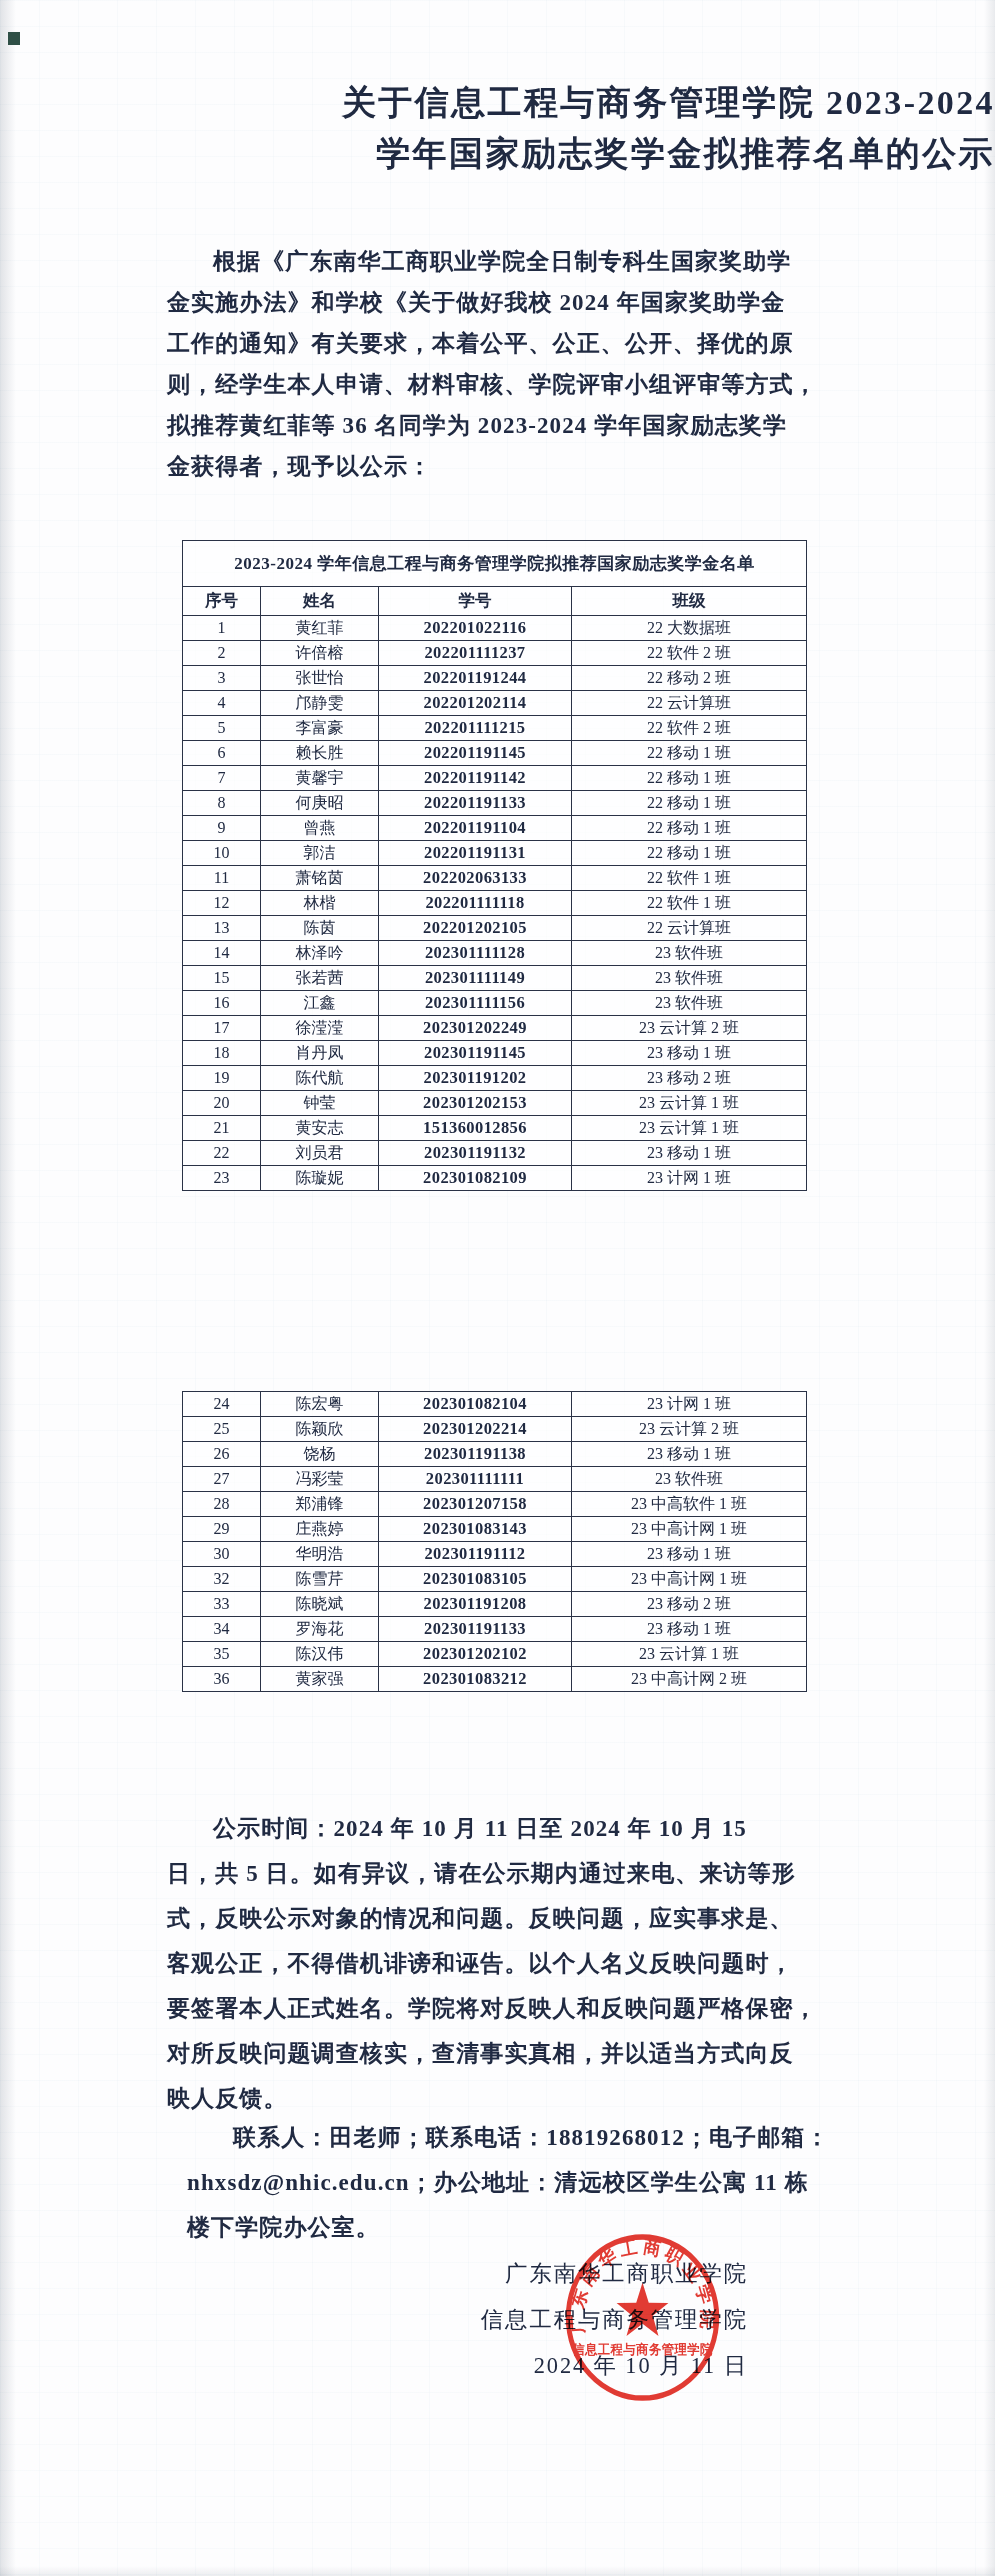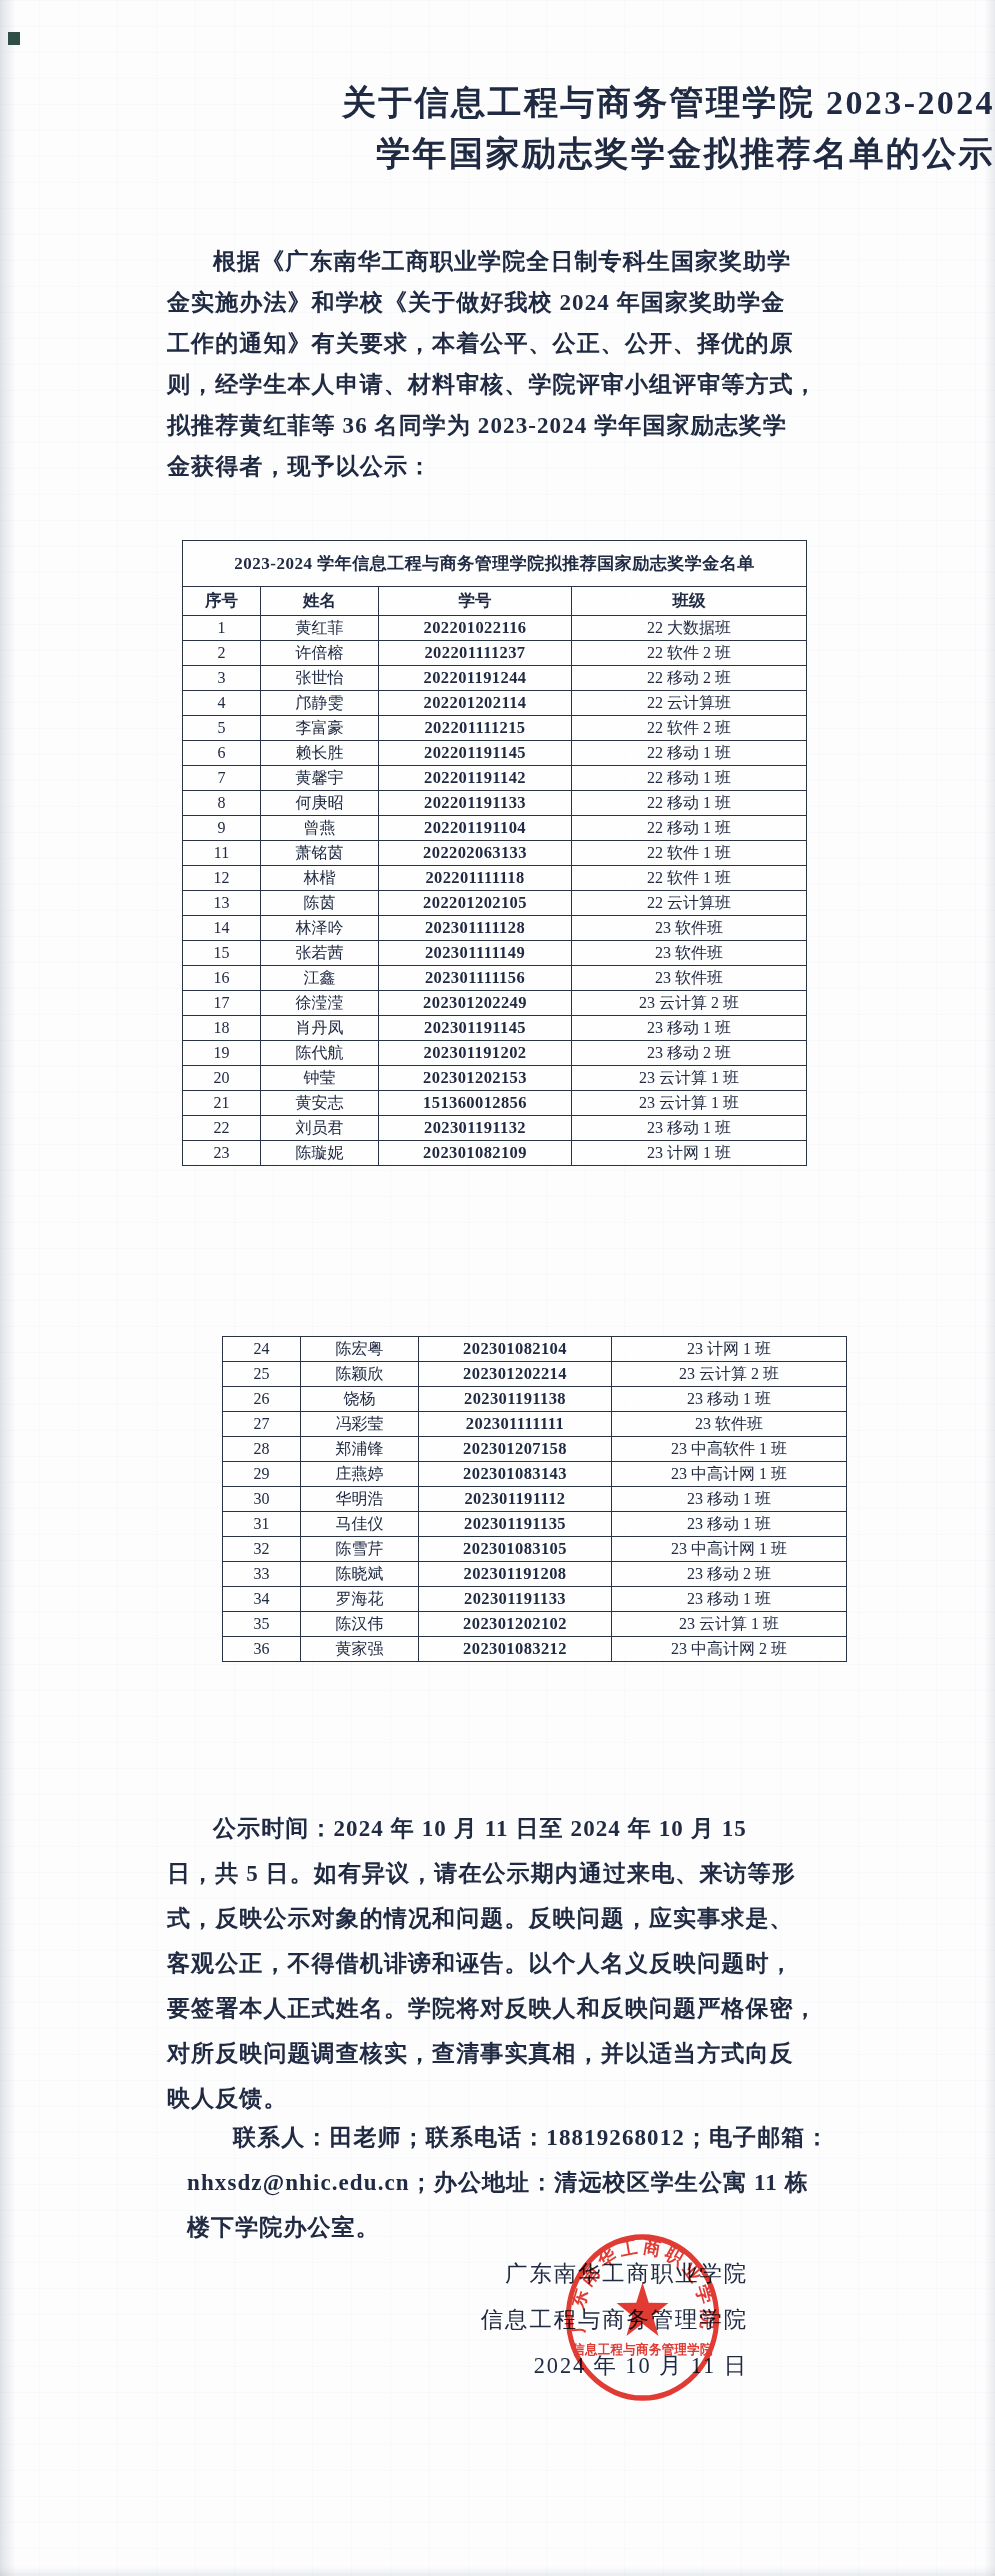--- a/index.html
+++ b/index.html
@@ -33,21 +33,21 @@
   }
   .para-intro{top:218px;line-height:41px;}
   .para-notice{top:1783px;line-height:45px;}
   .para-contact{top:2092px;line-height:45px;margin-left:20px;}
 
   table.roster{
     position:absolute;left:182px;width:624px;border-collapse:collapse;table-layout:fixed;
     background:rgba(255,255,255,0.6);
   }
   .roster-1{top:540px;}
-  .roster-2{top:1336px;margin-left:40px;}
+  .roster-2{top:1391px;}
   table.roster th, table.roster td{
     border:1.9px solid #2a3246;text-align:center;vertical-align:middle;padding:0;
     color:#202a42;
   }
   th.tbl-title{height:45px;font-size:17px;font-weight:bold;letter-spacing:0.5px;margin-left:16px;}
   tr.head th{height:28px;font-size:16.5px;font-weight:bold;text-align:center;}
   table.roster td{height:24px;font-size:16px;}
   table.roster td.c2{font-size:16.5px;font-weight:bold;letter-spacing:0.4px;}
 
   .signature{
@@ -146,20 +146,26 @@
           <td class="c2">202201191133</td>
           <td class="c3">22 移动 1 班</td>
         </tr>
         <tr>
           <td class="c0">9</td>
           <td class="c1">曾燕</td>
           <td class="c2">202201191104</td>
           <td class="c3">22 移动 1 班</td>
         </tr>
         <tr>
+          <td class="c0">10</td>
+          <td class="c1">郭洁</td>
+          <td class="c2">202201191131</td>
+          <td class="c3">22 移动 1 班</td>
+        </tr>
+        <tr>
           <td class="c0">11</td>
           <td class="c1">萧铭茵</td>
           <td class="c2">202202063133</td>
           <td class="c3">22 软件 1 班</td>
         </tr>
         <tr>
           <td class="c0">12</td>
           <td class="c1">林楷</td>
           <td class="c2">202201111118</td>
           <td class="c3">22 软件 1 班</td>
@@ -274,26 +280,20 @@
         <tr>
           <td class="c0">29</td>
           <td class="c1">庄燕婷</td>
           <td class="c2">202301083143</td>
           <td class="c3">23 中高计网 1 班</td>
         </tr>
         <tr>
           <td class="c0">30</td>
           <td class="c1">华明浩</td>
           <td class="c2">202301191112</td>
-          <td class="c3">23 移动 1 班</td>
-        </tr>
-        <tr>
-          <td class="c0">31</td>
-          <td class="c1">马佳仪</td>
-          <td class="c2">202301191135</td>
           <td class="c3">23 移动 1 班</td>
         </tr>
         <tr>
           <td class="c0">32</td>
           <td class="c1">陈雪芹</td>
           <td class="c2">202301083105</td>
           <td class="c3">23 中高计网 1 班</td>
         </tr>
         <tr>
           <td class="c0">33</td>

